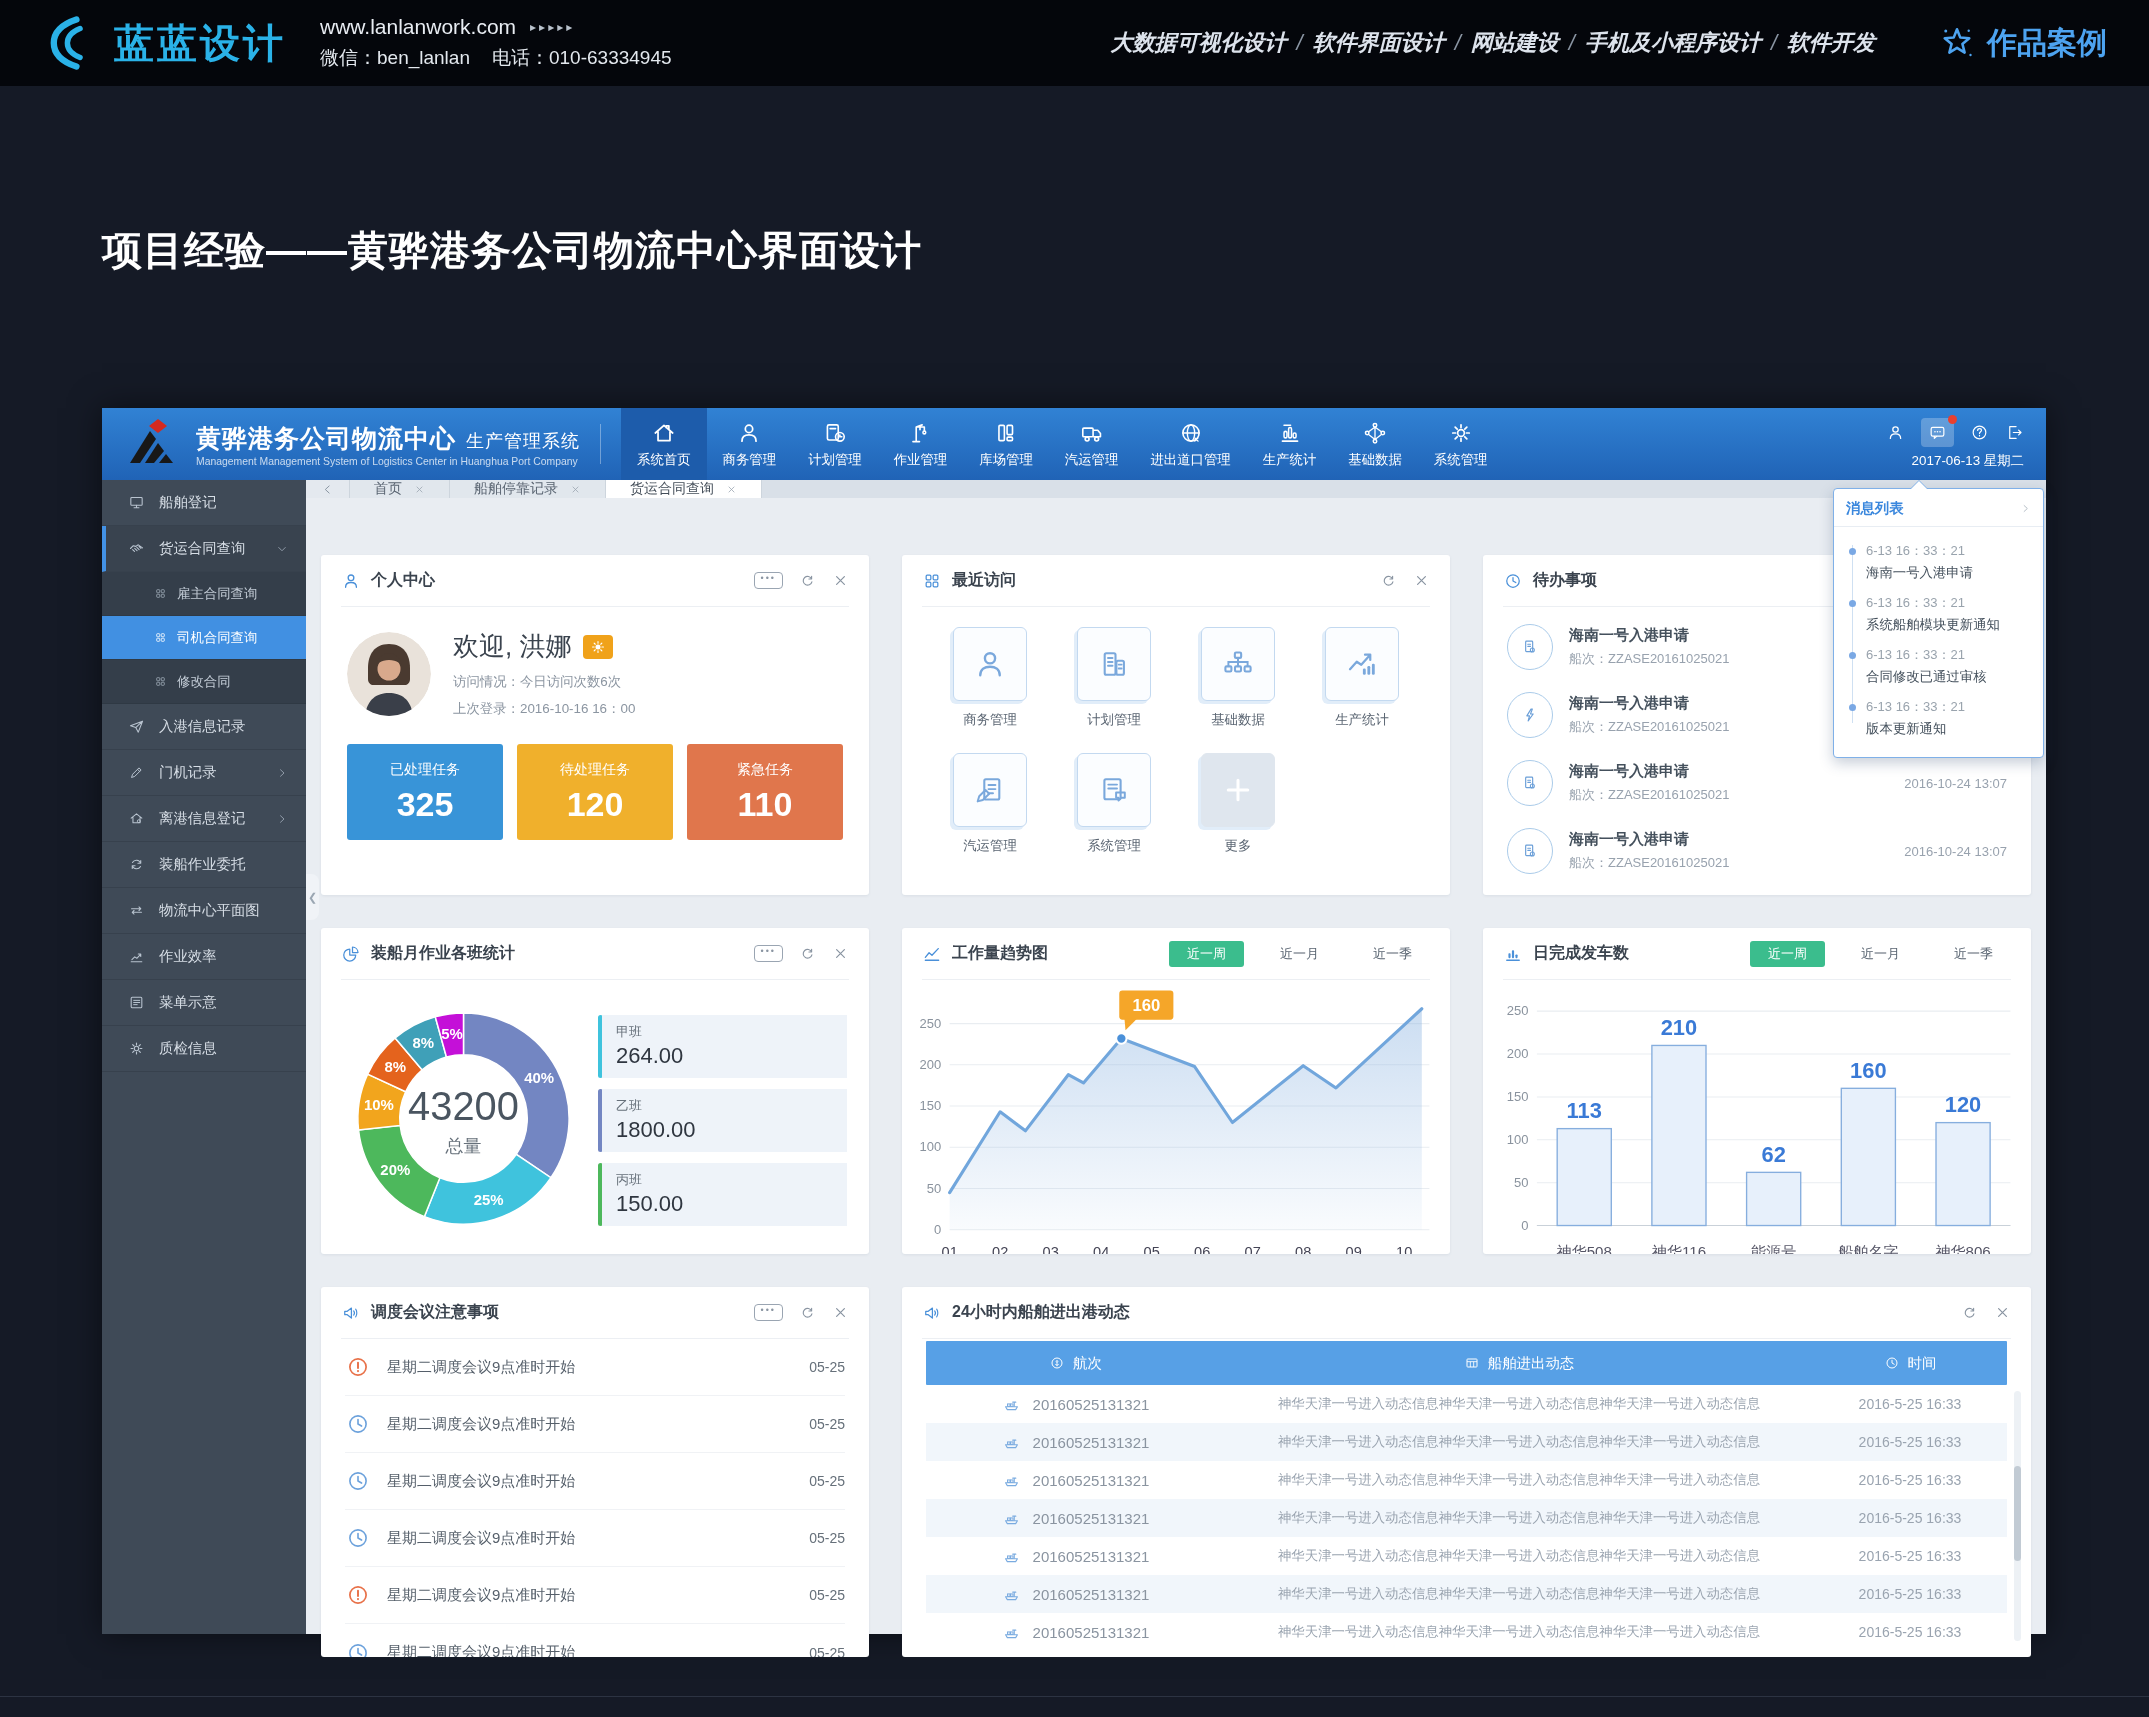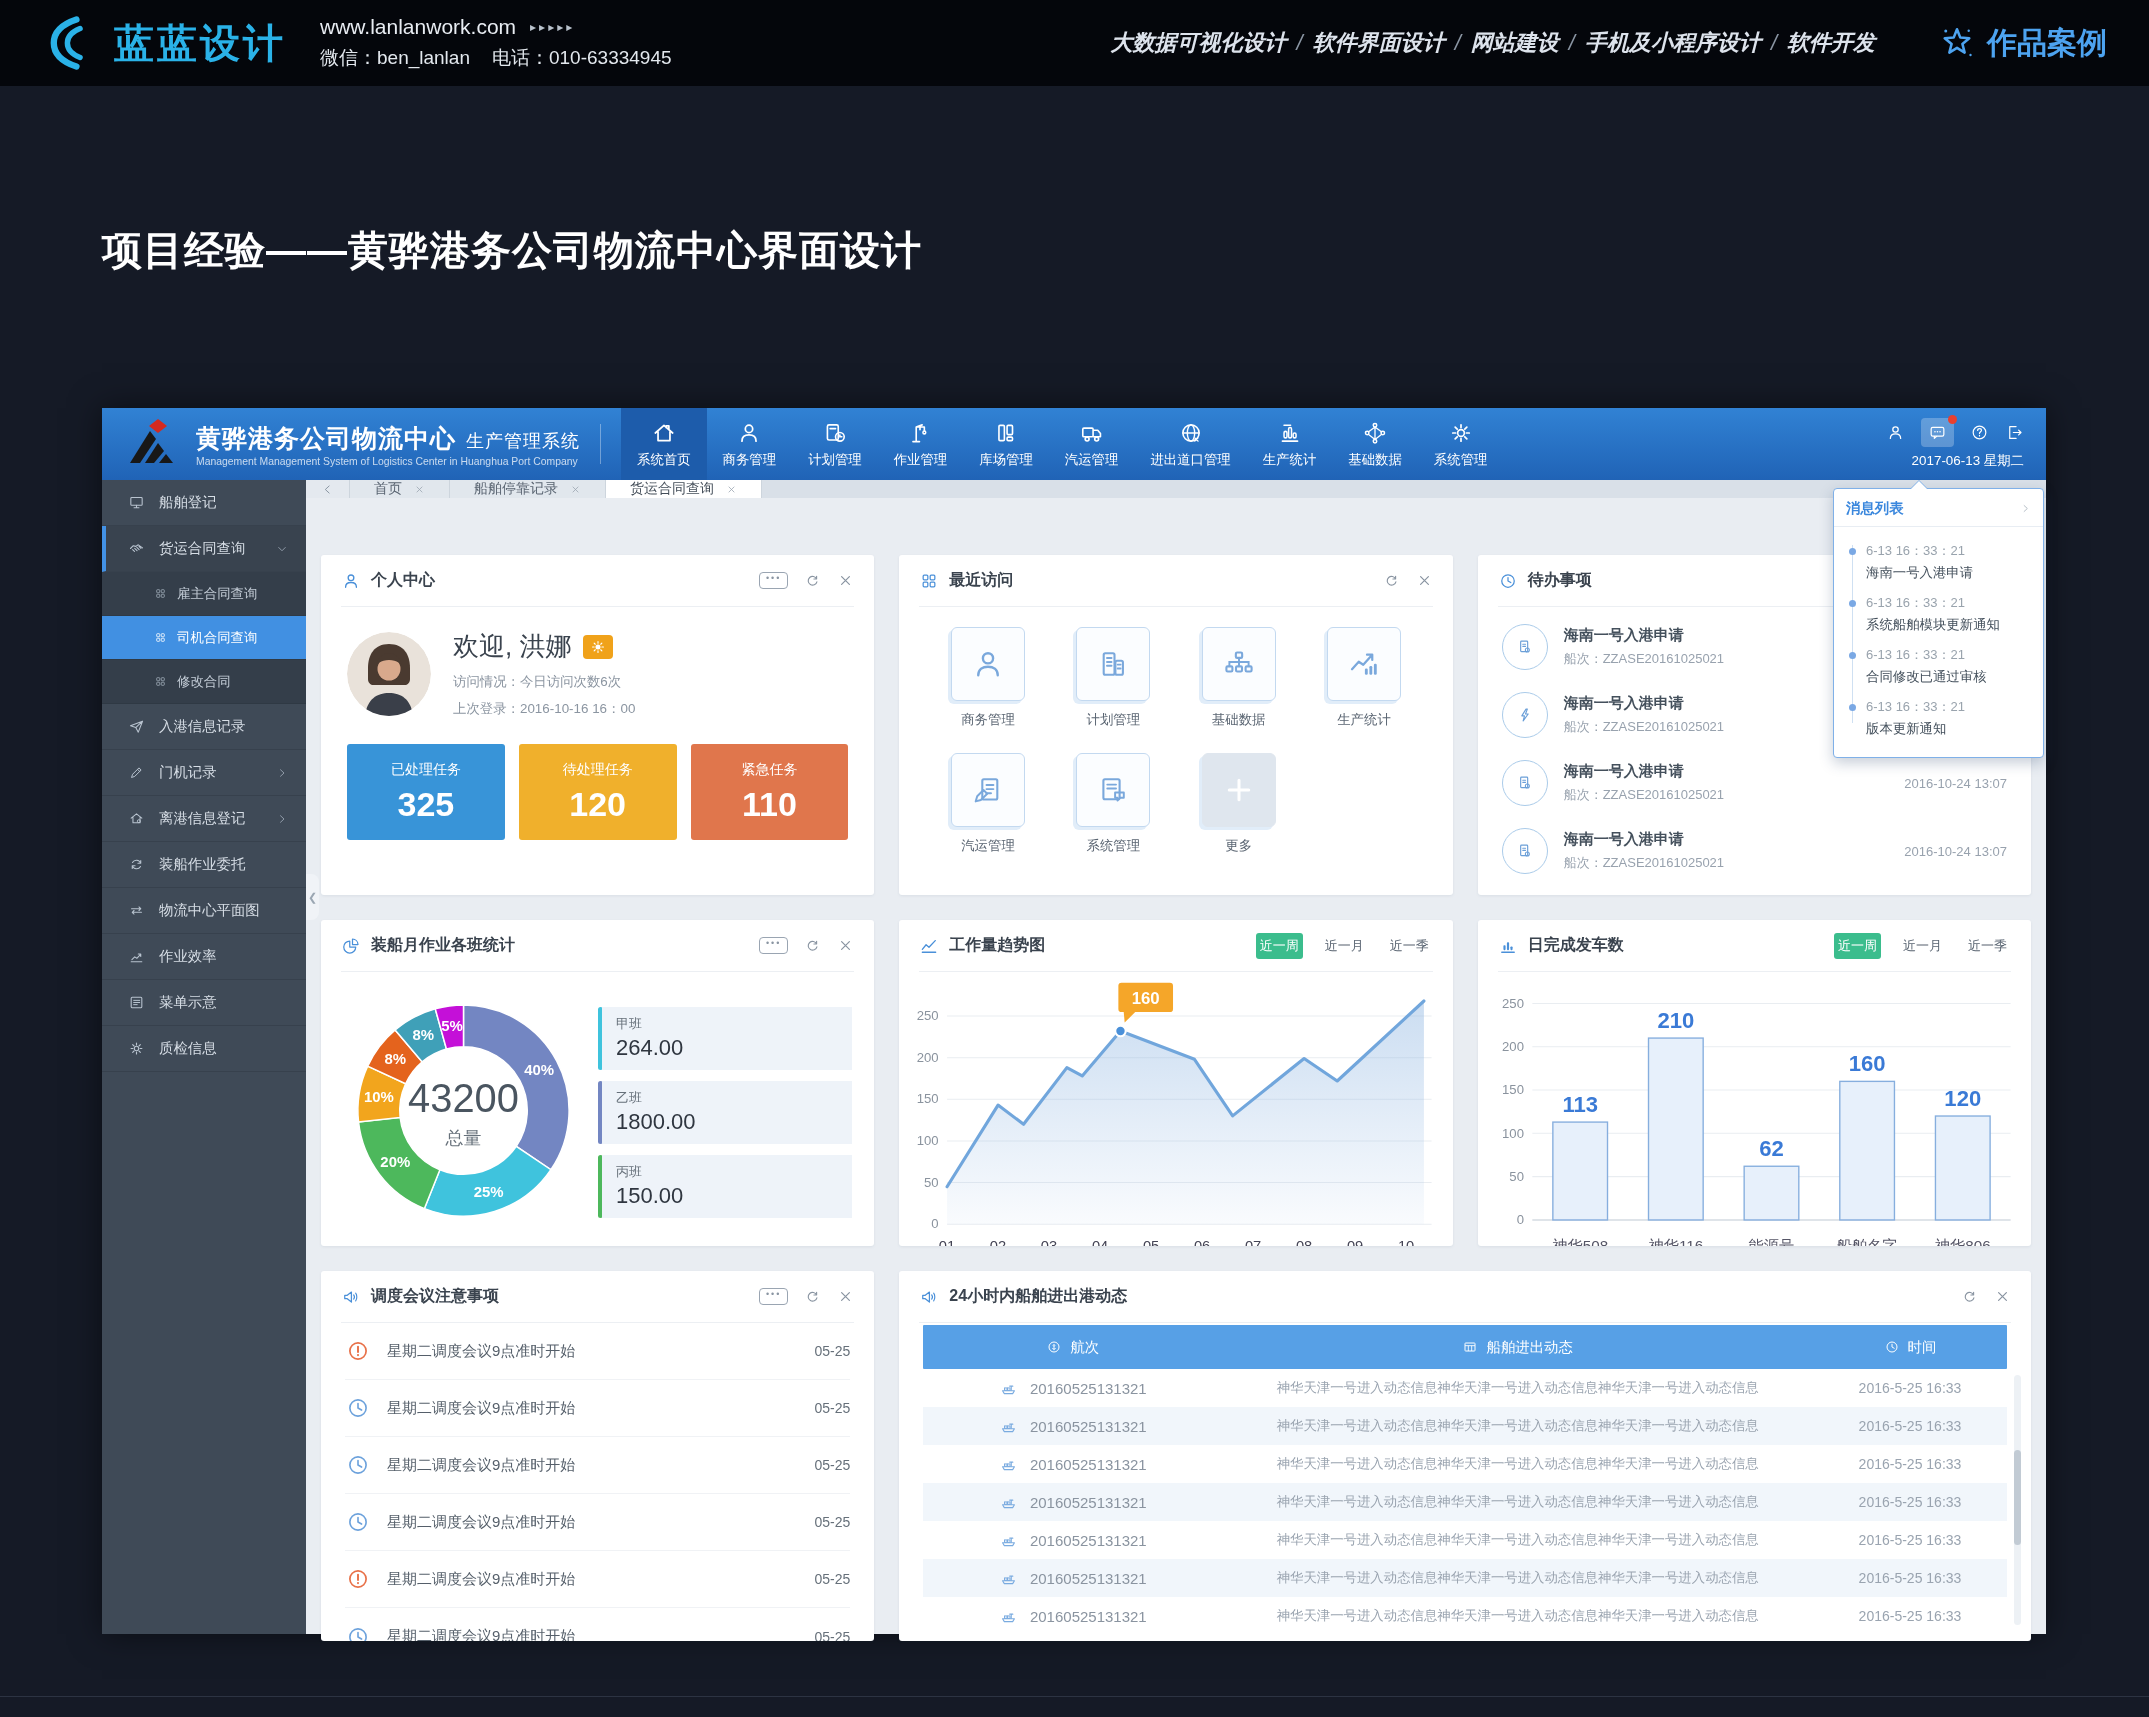--- a/index.html
+++ b/index.html
@@ -58,31 +58,31 @@
   .collapse-handle{position:absolute;right:-13px;top:394px;width:13px;height:46px;background:#f0f3f7;border-radius:0 8px 8px 0;display:flex;align-items:center;justify-content:center;color:#9aa6b2;font-size:11px;z-index:5;cursor:pointer;}
   .content{position:relative;flex:1;display:flex;flex-direction:column;}
   
   .tabstrip{height:42px;background:#d9e0e8;display:flex;align-items:stretch;}
   .tab-back{width:44px;display:flex;align-items:center;justify-content:center;background:#e4e9ef;border-right:1px solid #cdd5dd;color:#8894a0;cursor:pointer;}
   .tab-back .ic{width:13px;height:13px;}
   .tab{display:flex;align-items:center;gap:12px;padding:0 24px;background:#e1e7ed;border-right:1px solid #cdd5dd;font-size:14px;color:#5a6572;cursor:pointer;}
   .tab.active{background:#ffffff;color:#444e59;}
   .tab .ic{width:11px;height:11px;color:#9aa5b0;}
   
-  .cards{flex:1;display:grid;grid-template-columns:1fr 1fr 1fr;grid-template-rows:340px 326px 370px;gap:25px;padding:15px;margin-top:42px;}
+  .cards{flex:1;display:grid;grid-template-columns:1fr 1fr 1fr;grid-template-rows:340px 326px 370px;gap:33px;padding:15px;margin-top:42px;}
   .card{background:#fff;border-radius:3px;box-shadow:0 1px 3px rgba(40,60,90,.08);display:flex;flex-direction:column;overflow:hidden;}
   .card.span2{grid-column:span 2;}
   .card-head{height:52px;margin:0 20px;border-bottom:1px solid #eceff3;display:flex;align-items:center;flex:none;}
   .card-head .hicon .ic{width:20px;height:20px;color:#4a90d9;}
   .card-head .htitle{font-size:16px;font-weight:bold;color:#3a434e;margin-left:10px;white-space:nowrap;}
   .card-actions{margin-left:auto;display:flex;align-items:center;gap:16px;color:#8a95a2;}
   .dots-box{border:1.5px solid #9aa5b2;border-radius:4px;font-size:9px;letter-spacing:2px;padding:1px 6px 5px;line-height:1;color:#8a95a2;cursor:pointer;}
   .card-actions .act .ic{width:17px;height:17px;cursor:pointer;}
   .seg-btns{margin-left:auto;display:flex;align-items:center;gap:18px;}
-  .seg-btn{font-size:13px;color:#5a6572;padding:4px 4px;border-radius:3px;cursor:pointer;}
+  .seg-btn{font-size:13px;color:#5a6572;padding:4px 18px;border-radius:3px;cursor:pointer;}
   .seg-btn.active{background:#3bbd8d;color:#fff;}
   
   .p-body{padding:22px 26px 0;}
   .p-top{display:flex;align-items:center;gap:22px;}
   .avatar{width:84px;height:84px;border-radius:50%;overflow:hidden;flex:none;}
   .p-name-row{display:flex;align-items:center;gap:12px;}
   .p-name{font-size:26px;color:#3a434e;}
   .sun-badge{background:#f0a21a;border-radius:4px;padding:4px 7px;}
   .sun-badge .ic{width:16px;height:16px;color:#fff;}
   .p-line{font-size:13.4px;color:#8b95a1;margin-top:9px;}

